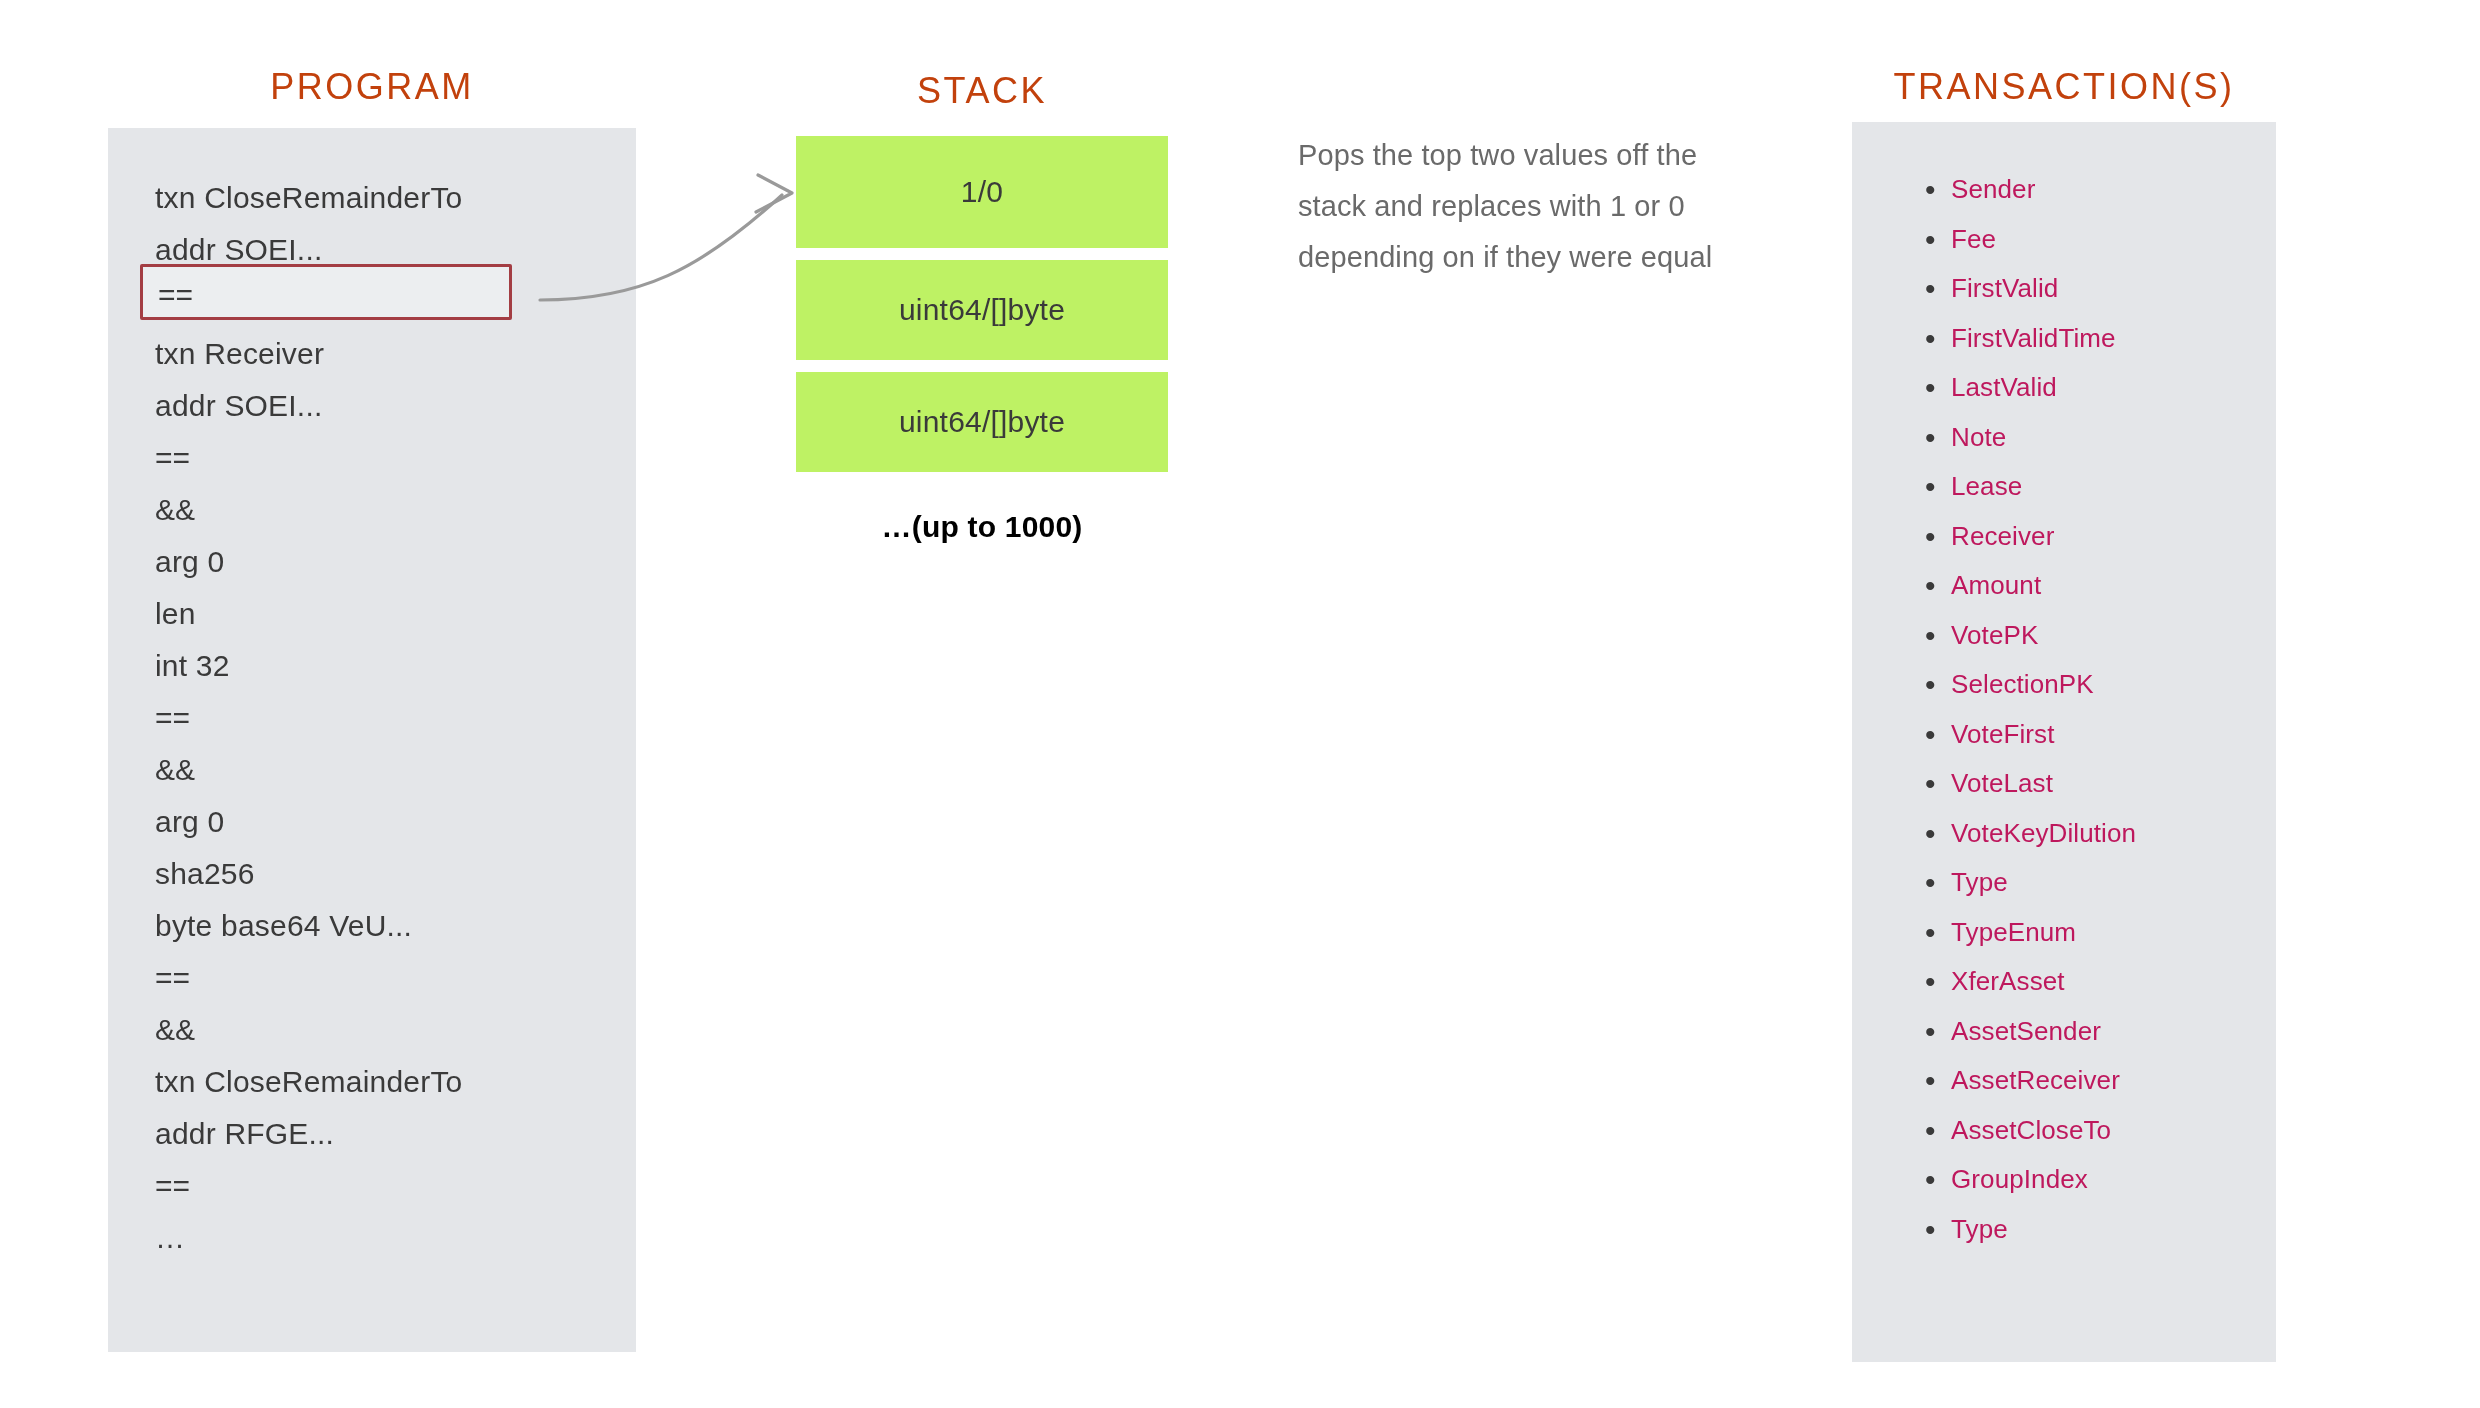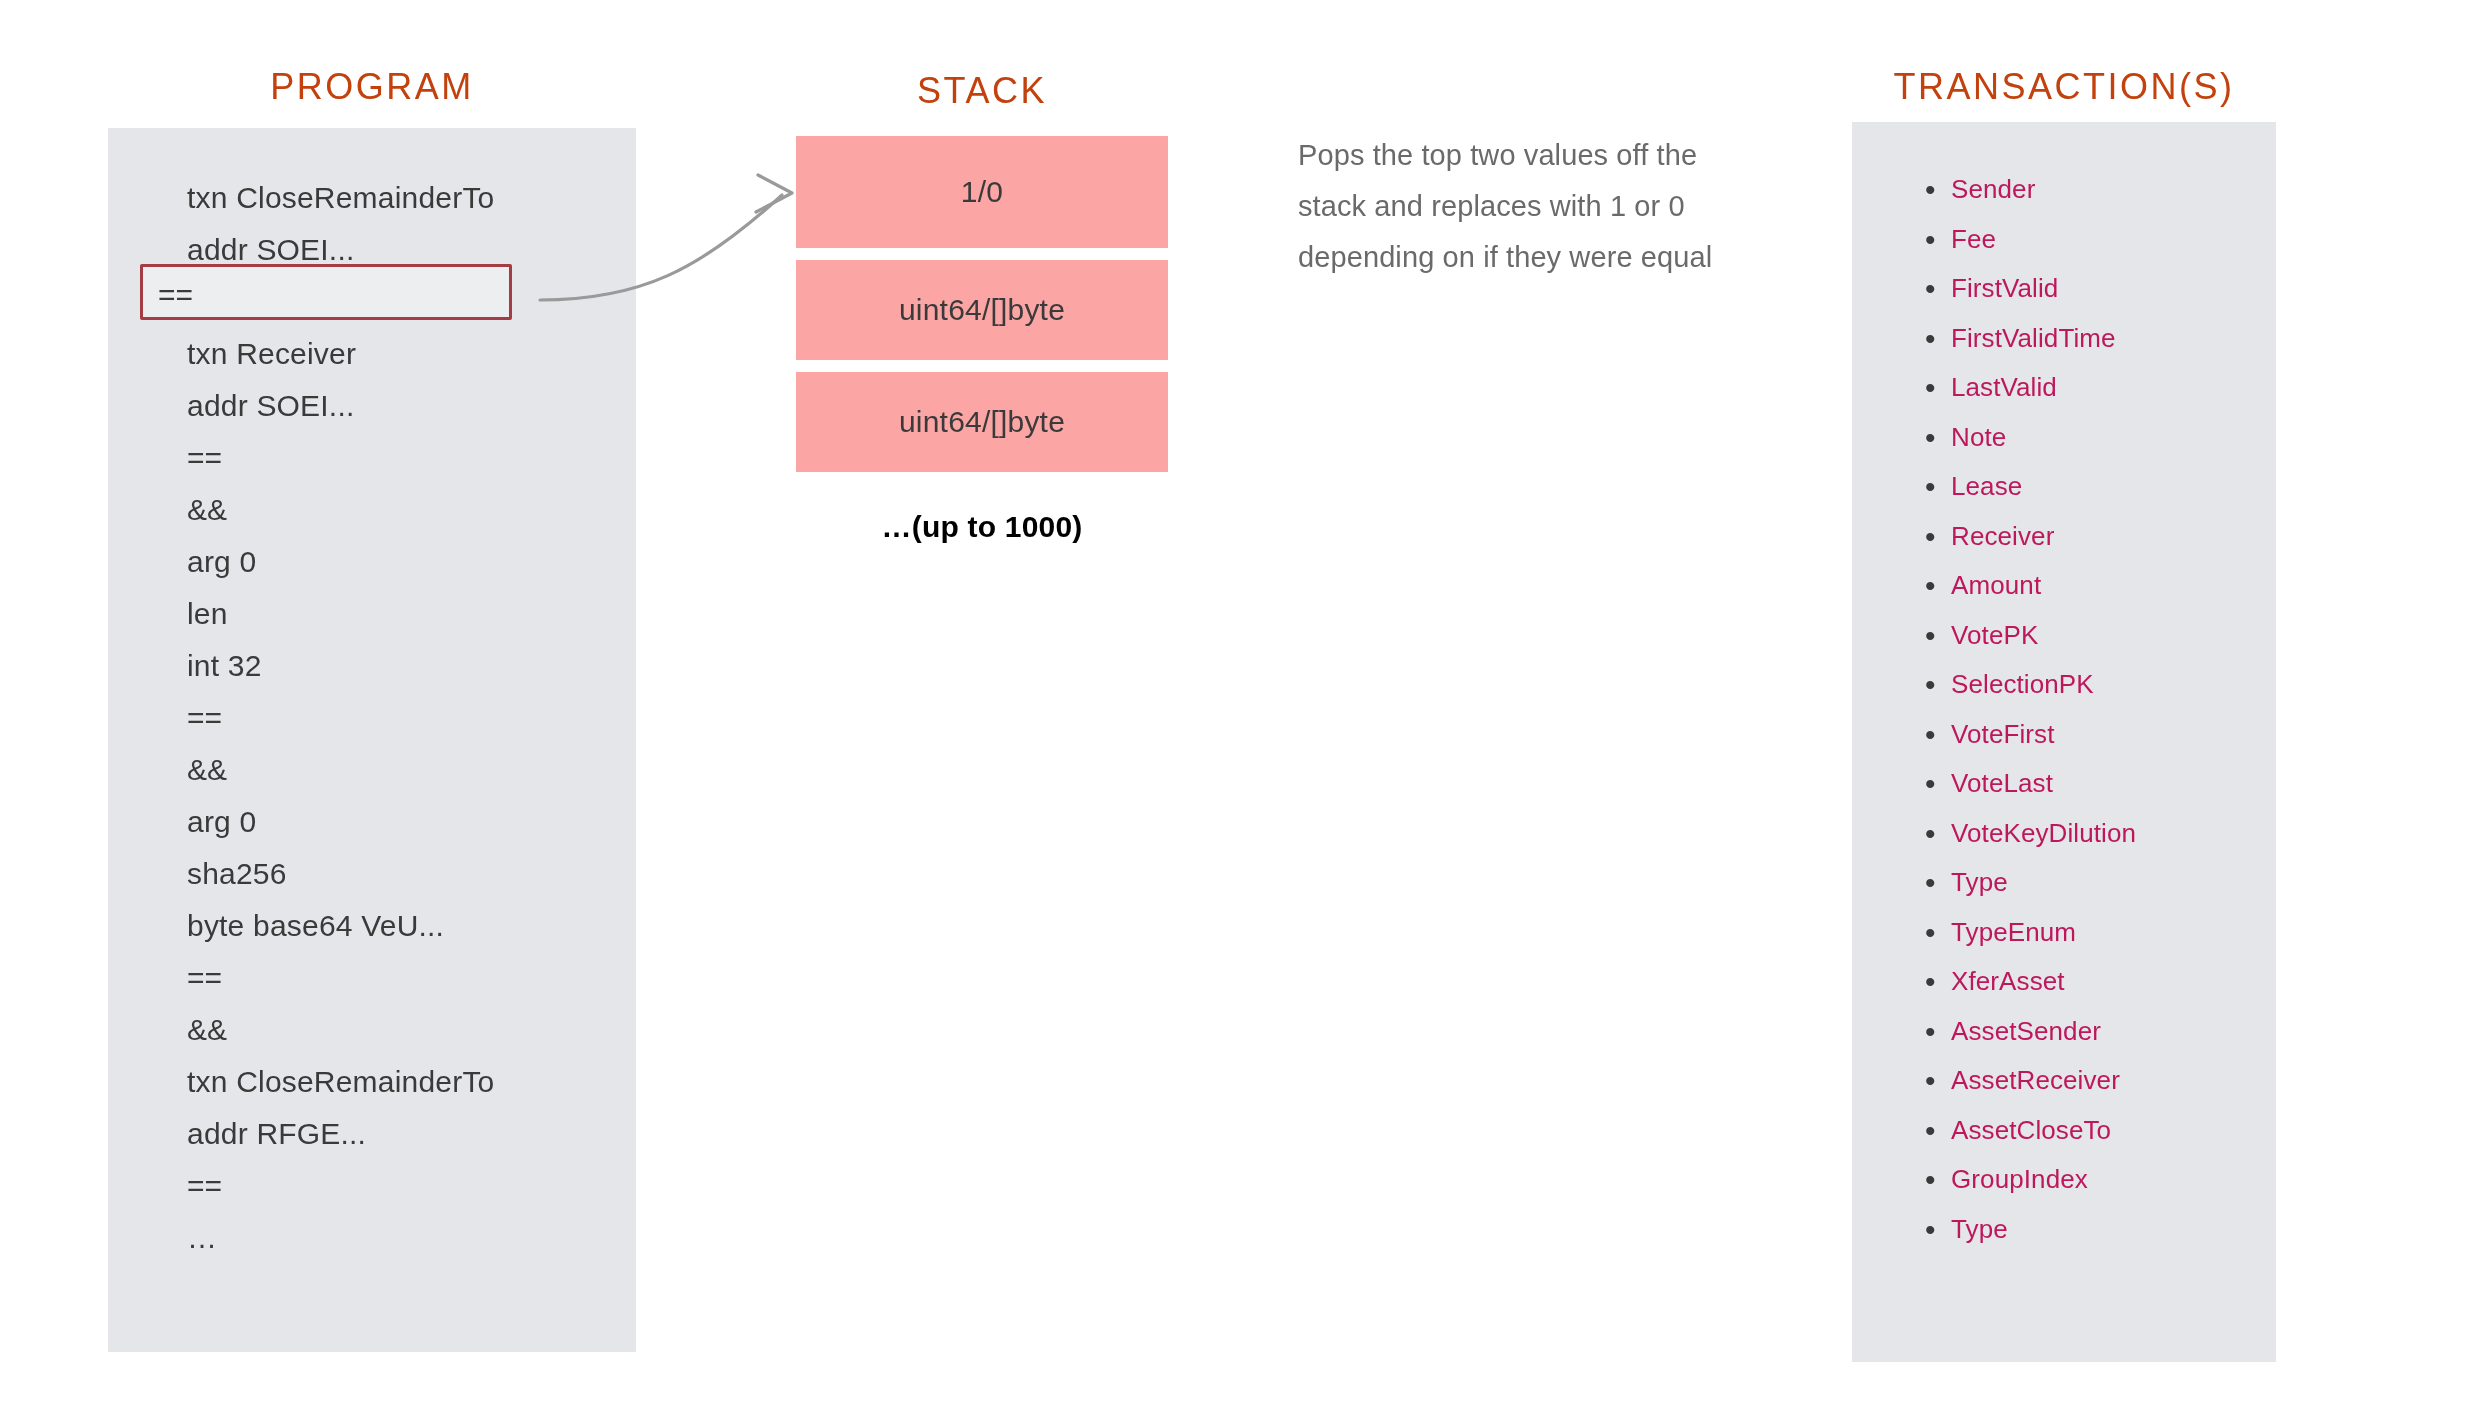--- a/index.html
+++ b/index.html
@@ -39,21 +39,20 @@
     left:155px;top:172px;
     width:420px;
   }
   .prog-line{
     font-size:30px;
     color:#3a3a3a;
     line-height:52px;
     height:52px;
     white-space:nowrap;
     letter-spacing:0.2px;
-    margin-left:32px;
   }
   .prog-line.sym{letter-spacing:0px;}
 
   
   #program-highlight{
     position:absolute;
     left:140px;top:264px;
     width:372px;height:56px;
     border:3px solid #a33d43;
     background:#eceef0;
@@ -66,21 +65,21 @@
     font-size:30px;
     color:#3a3a3a;
     line-height:40px;
   }
 
   
   .stack-box{
     position:absolute;
     left:796px;
     width:372px;
-    background:#fca5a5;
+    background:#bef264;
     display:flex;
     align-items:center;
     justify-content:center;
   }
   .stack-box-label{
     font-size:30px;
     color:#3a3a3a;
     letter-spacing:0.2px;
     white-space:nowrap;
   }

